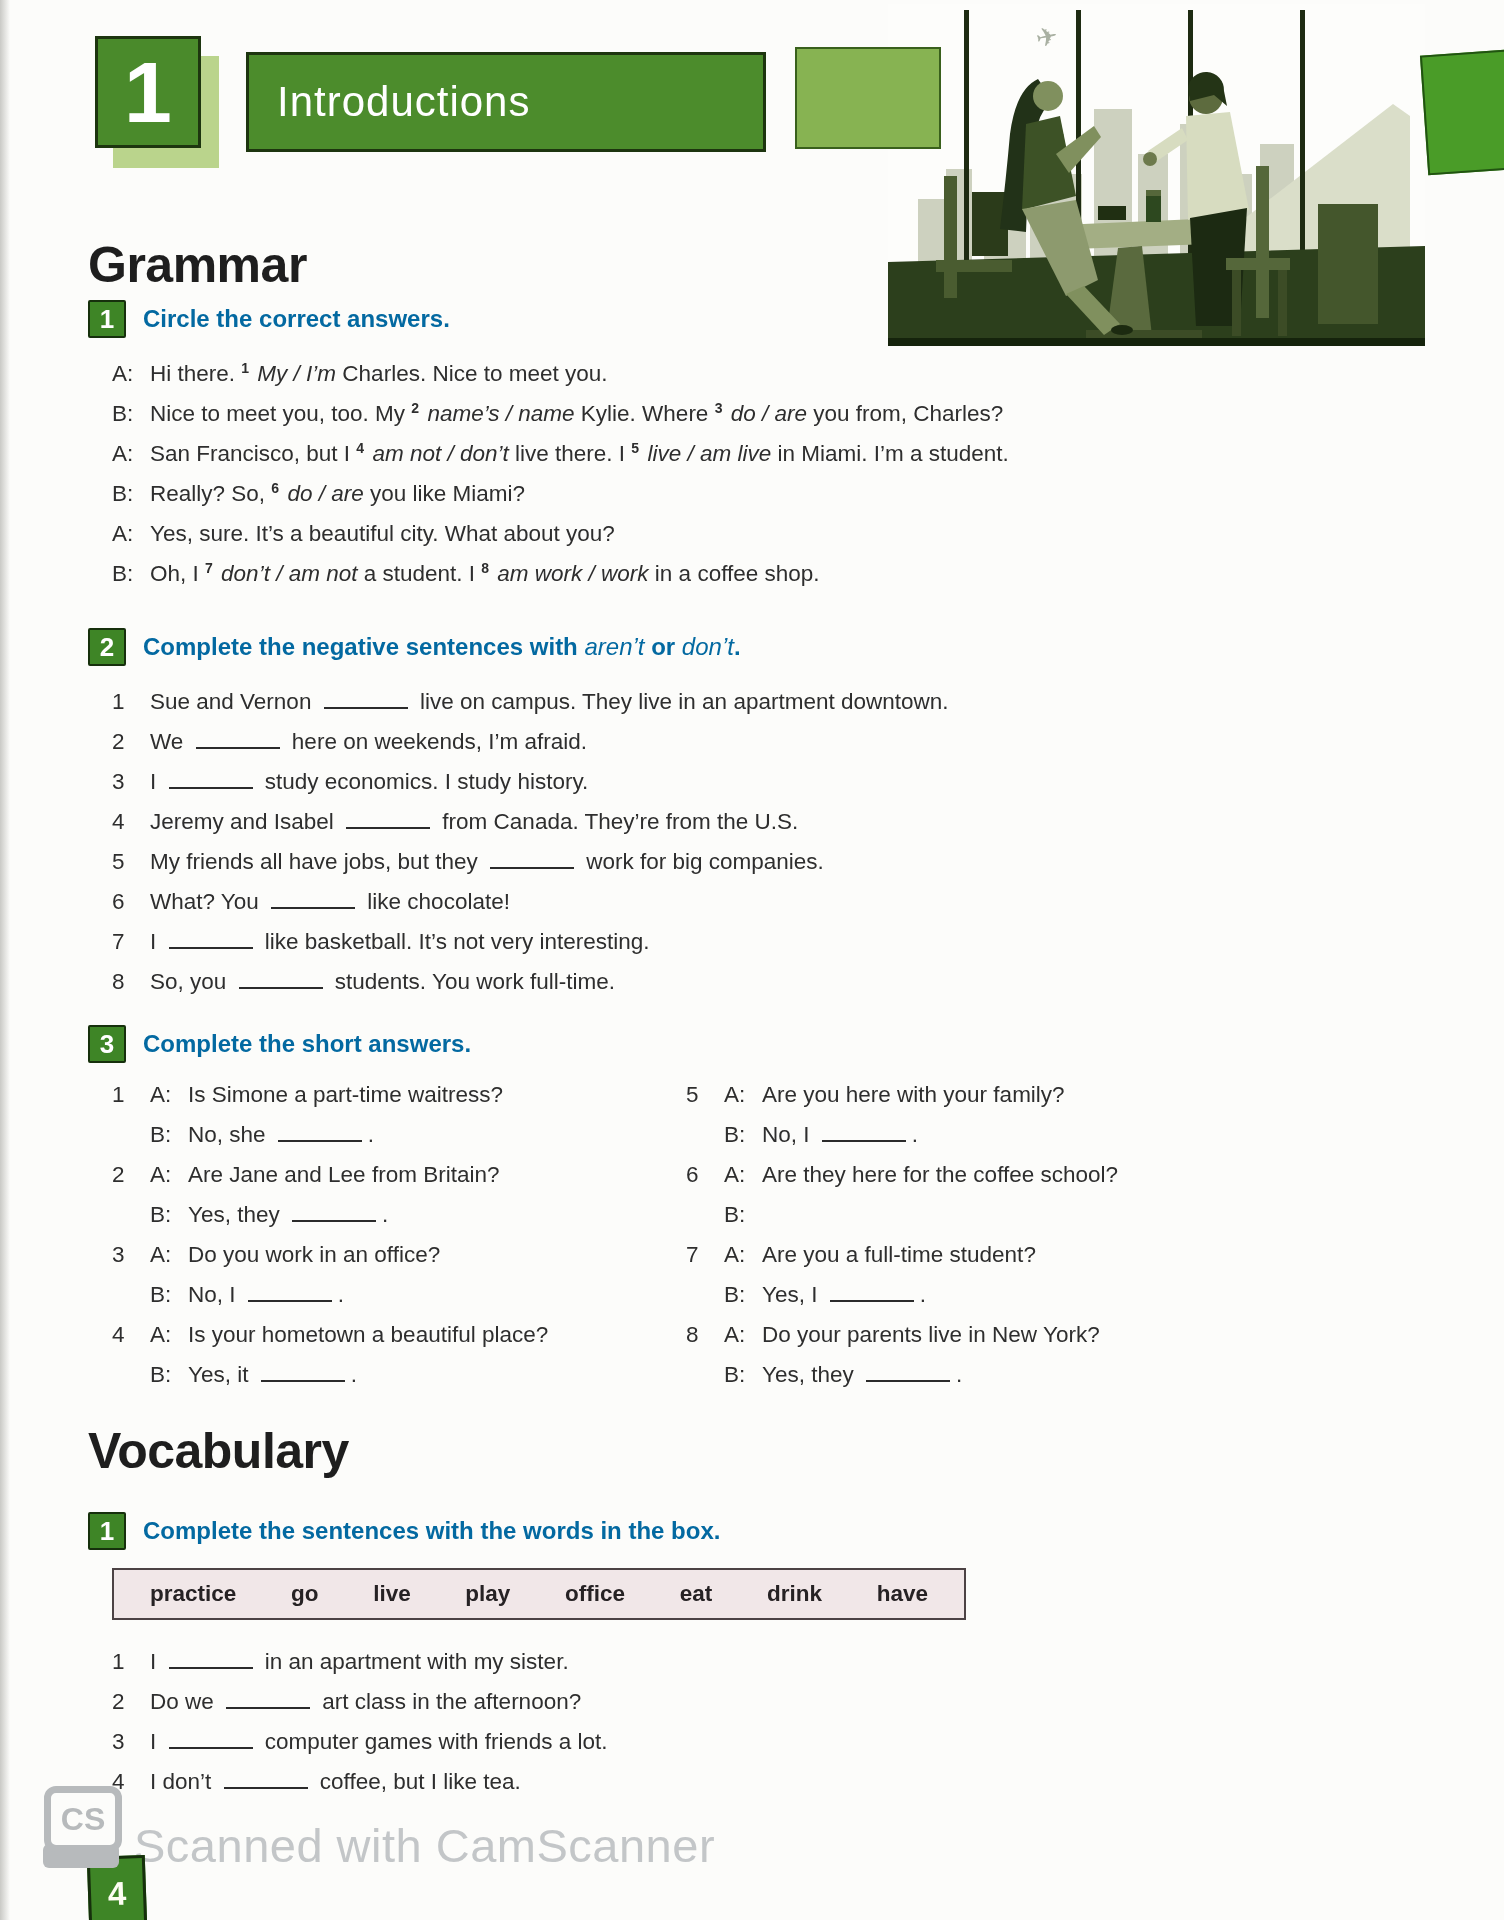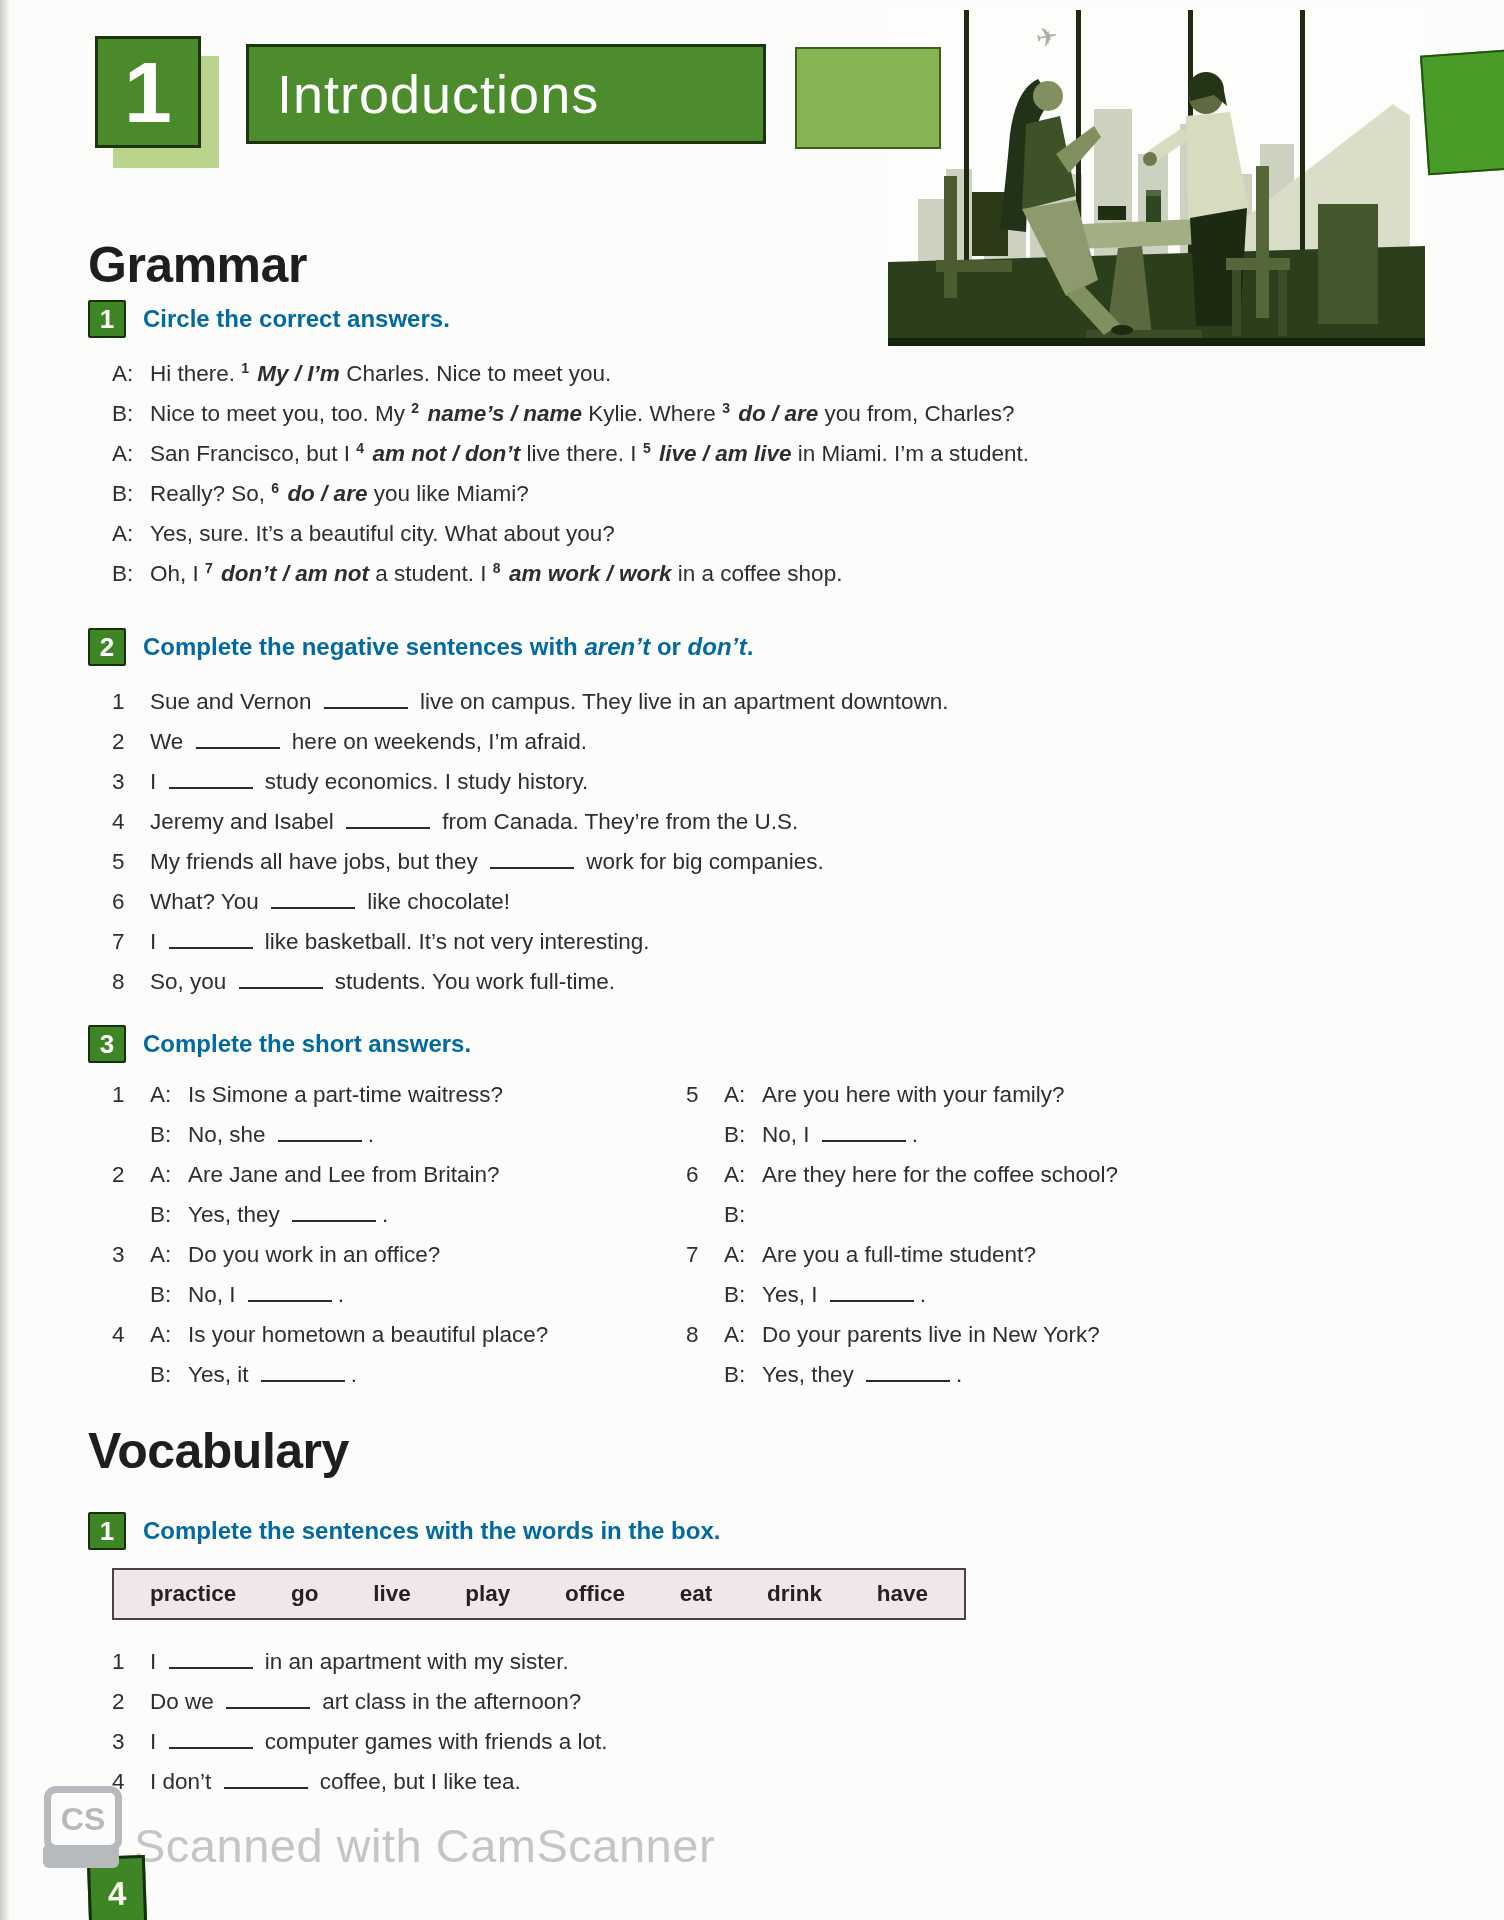--- a/index.html
+++ b/index.html
@@ -6,22 +6,22 @@
   .page{position:relative;width:1504px;height:1920px;margin:0 auto;background:#fcfcfa;
         overflow:hidden;font-family:"Liberation Sans",sans-serif;color:#2e2e2e;}
   .scan-edge{position:absolute;left:0;top:0;width:10px;height:100%;
         background:linear-gradient(90deg,rgba(70,70,62,.28),rgba(70,70,62,0));pointer-events:none;}
 
   
   .unit-shadow{position:absolute;left:113px;top:56px;width:106px;height:112px;background:#bad48c;}
   .unit-badge{position:absolute;left:95px;top:36px;width:106px;height:112px;background:#4a8a2b;
         border:3px solid #1d350f;color:#fff;font-size:86px;font-weight:bold;
         display:flex;align-items:center;justify-content:center;box-sizing:border-box;}
-  .title-banner{position:absolute;left:246px;top:44px;width:520px;height:100px;background:#4c8c2c;
-        border:3px solid #1d350f;color:#fff;font-size:54px;letter-spacing:1px;
+  .title-banner{position:absolute;left:246px;top:52px;width:520px;height:100px;background:#4c8c2c;
+        border:3px solid #1d350f;color:#fff;font-size:42px;letter-spacing:1px;
         display:flex;align-items:center;padding-left:28px;box-sizing:border-box;}
   .green-rect-left{position:absolute;left:795px;top:47px;width:146px;height:102px;background:#87b352;
         border:2px solid #39601c;box-sizing:border-box;z-index:2;}
   .green-rect-right{position:absolute;left:1424px;top:52px;width:96px;height:116px;background:#4a9c28;
         border:2px solid #215311;transform:rotate(-4deg);z-index:2;}
   .illu{position:absolute;left:888px;top:4px;width:537px;height:342px;z-index:1;}
 
   
   .h1{position:absolute;left:88px;margin:0;font-size:50px;line-height:62px;font-weight:bold;
         color:#1e1e1e;letter-spacing:-.5px;}
@@ -36,21 +36,21 @@
   .badge{width:38px;height:38px;background:#3e8526;border:2px solid #16300c;border-radius:2px;
         color:#fff;font-weight:bold;font-size:26px;display:flex;align-items:center;justify-content:center;
         box-sizing:border-box;flex:none;}
   .ex-title{font-weight:bold;font-size:24px;color:#0369a1;}
   .lines{margin-top:16px;}
   .dline{display:flex;line-height:40px;font-size:22.5px;}
   .dline .spk{width:38px;margin-left:24px;flex:none;}
   .dline .no{width:38px;margin-left:24px;flex:none;}
   .dline .no + .spk{margin-left:0;}
   .dline .txt{flex:1;}
-  .bi{font-weight:bold;font-style:italic;}
+  .bi{font-weight:normal;font-style:italic;}
   .txt sup{font-size:14px;font-weight:bold;line-height:0;margin-right:2px;}
   .blank{display:inline-block;width:84px;height:16px;border-bottom:2.5px solid #2b2b2b;
         margin:0 6px;vertical-align:baseline;}
   .cols{display:grid;grid-template-columns:574px 1fr;margin-top:12px;}
 
   
   .word-box{margin:18px 0 0 24px;width:854px;height:52px;background:#f1e7e8;
         border:2px solid #4c4244;display:flex;align-items:center;justify-content:space-between;
         padding:0 36px;box-sizing:border-box;font-weight:bold;font-size:22.5px;color:#262224;gap:15px;}
   #voc-items{margin-top:22px;}

